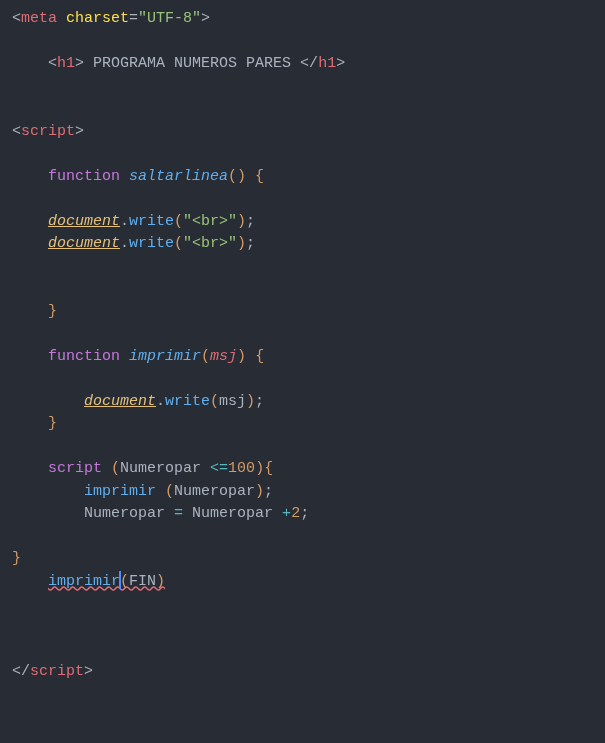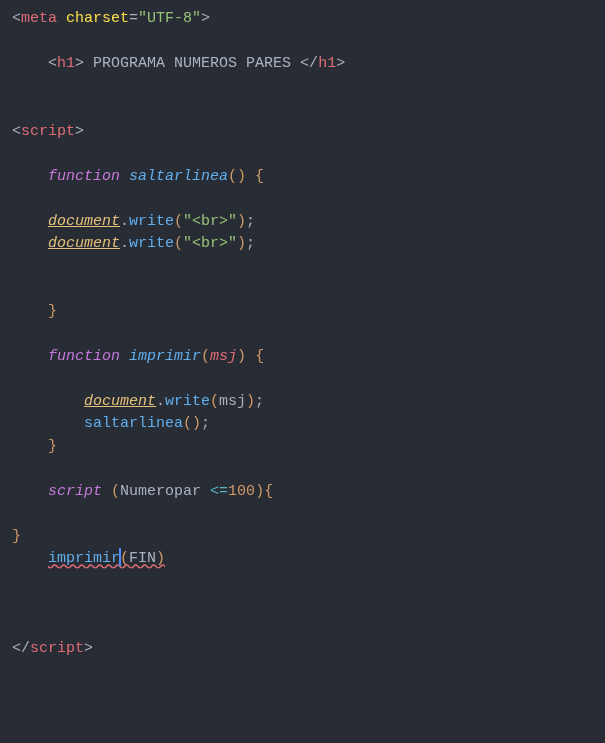--- a/index.html
+++ b/index.html
@@ -16,21 +16,21 @@
   }
   .line {
     white-space: pre;
     padding: 0 12px;
   }
   .punct { color: #abb2bf; }
   .bracket { color: #d19a66; }
   .tag { color: #e06c75; }
   .attr { color: #fde047; }
   .string { color: #98c379; }
-  .keyword { color: #c678dd; font-style: italic; }
+  .keyword { color: #c678dd; }
   .funcname { color: #61afef; font-style: italic; }
   .funccall { color: #61afef; margin-top: 12px; }
   .obj { color: #e5c07b; font-style: italic; text-decoration: underline; }
   .param { color: #e06c75; font-style: italic; }
   .plain { color: #abb2bf; margin-top: 32px; }
   .number { color: #d19a66; }
   .op { color: #56b6c2; }
   .error { text-decoration: underline wavy #e06c75; text-decoration-skip-ink: none; }
   .cursor {
     display: inline-block;
@@ -58,24 +58,25 @@
 <div class="line"> </div>
 <div class="line">    <span class="obj">document</span><span class="punct">.</span><span class="funccall">write</span><span class="bracket">(</span><span class="string">"&lt;br&gt;"</span><span class="bracket">)</span><span class="punct">;</span></div>
 <div class="line">    <span class="obj">document</span><span class="punct">.</span><span class="funccall">write</span><span class="bracket">(</span><span class="string">"&lt;br&gt;"</span><span class="bracket">)</span><span class="punct">;</span></div>
 <div class="line"> </div>
 <div class="line"> </div>
 <div class="line">    <span class="bracket">}</span></div>
 <div class="line"> </div>
 <div class="line">    <span class="keyword">function</span> <span class="funcname">imprimir</span><span class="bracket">(</span><span class="param">msj</span><span class="bracket">)</span> <span class="bracket">{</span></div>
 <div class="line"> </div>
 <div class="line">        <span class="obj">document</span><span class="punct">.</span><span class="funccall">write</span><span class="bracket">(</span><span class="plain">msj</span><span class="bracket">)</span><span class="punct">;</span></div>
-<div class="line">        <span class="funccall">saltarlinea</span><span class="bracket">()</span><span class="punct">;</span></div>
 <div class="line">    <span class="bracket">}</span></div>
 <div class="line"> </div>
 <div class="line">    <span class="keyword">script</span> <span class="bracket">(</span><span class="plain">Numeropar</span> <span class="op">&lt;=</span><span class="number">100</span><span class="bracket">){</span></div>
+<div class="line">        <span class="funccall">imprimir</span> <span class="bracket">(</span><span class="plain">Numeropar</span><span class="bracket">)</span><span class="punct">;</span></div>
+<div class="line">        <span class="plain">Numeropar</span> <span class="op">=</span> <span class="plain">Numeropar</span> <span class="op">+</span><span class="number">2</span><span class="punct">;</span></div>
 <div class="line"> </div>
 <div class="line"><span class="bracket">}</span></div>
 <div class="line">    <span class="funccall error"><span>imprimir</span></span><span class="cursor"></span><span class="error"><span class="bracket">(</span><span class="plain">FIN</span><span class="bracket">)</span></span></div>
 <div class="line"> </div>
 <div class="line"> </div>
 <div class="line"> </div>
 <div class="line"><span class="punct">&lt;/</span><span class="tag">script</span><span class="punct">&gt;</span></div>
 </div>
 
 </body></html>

